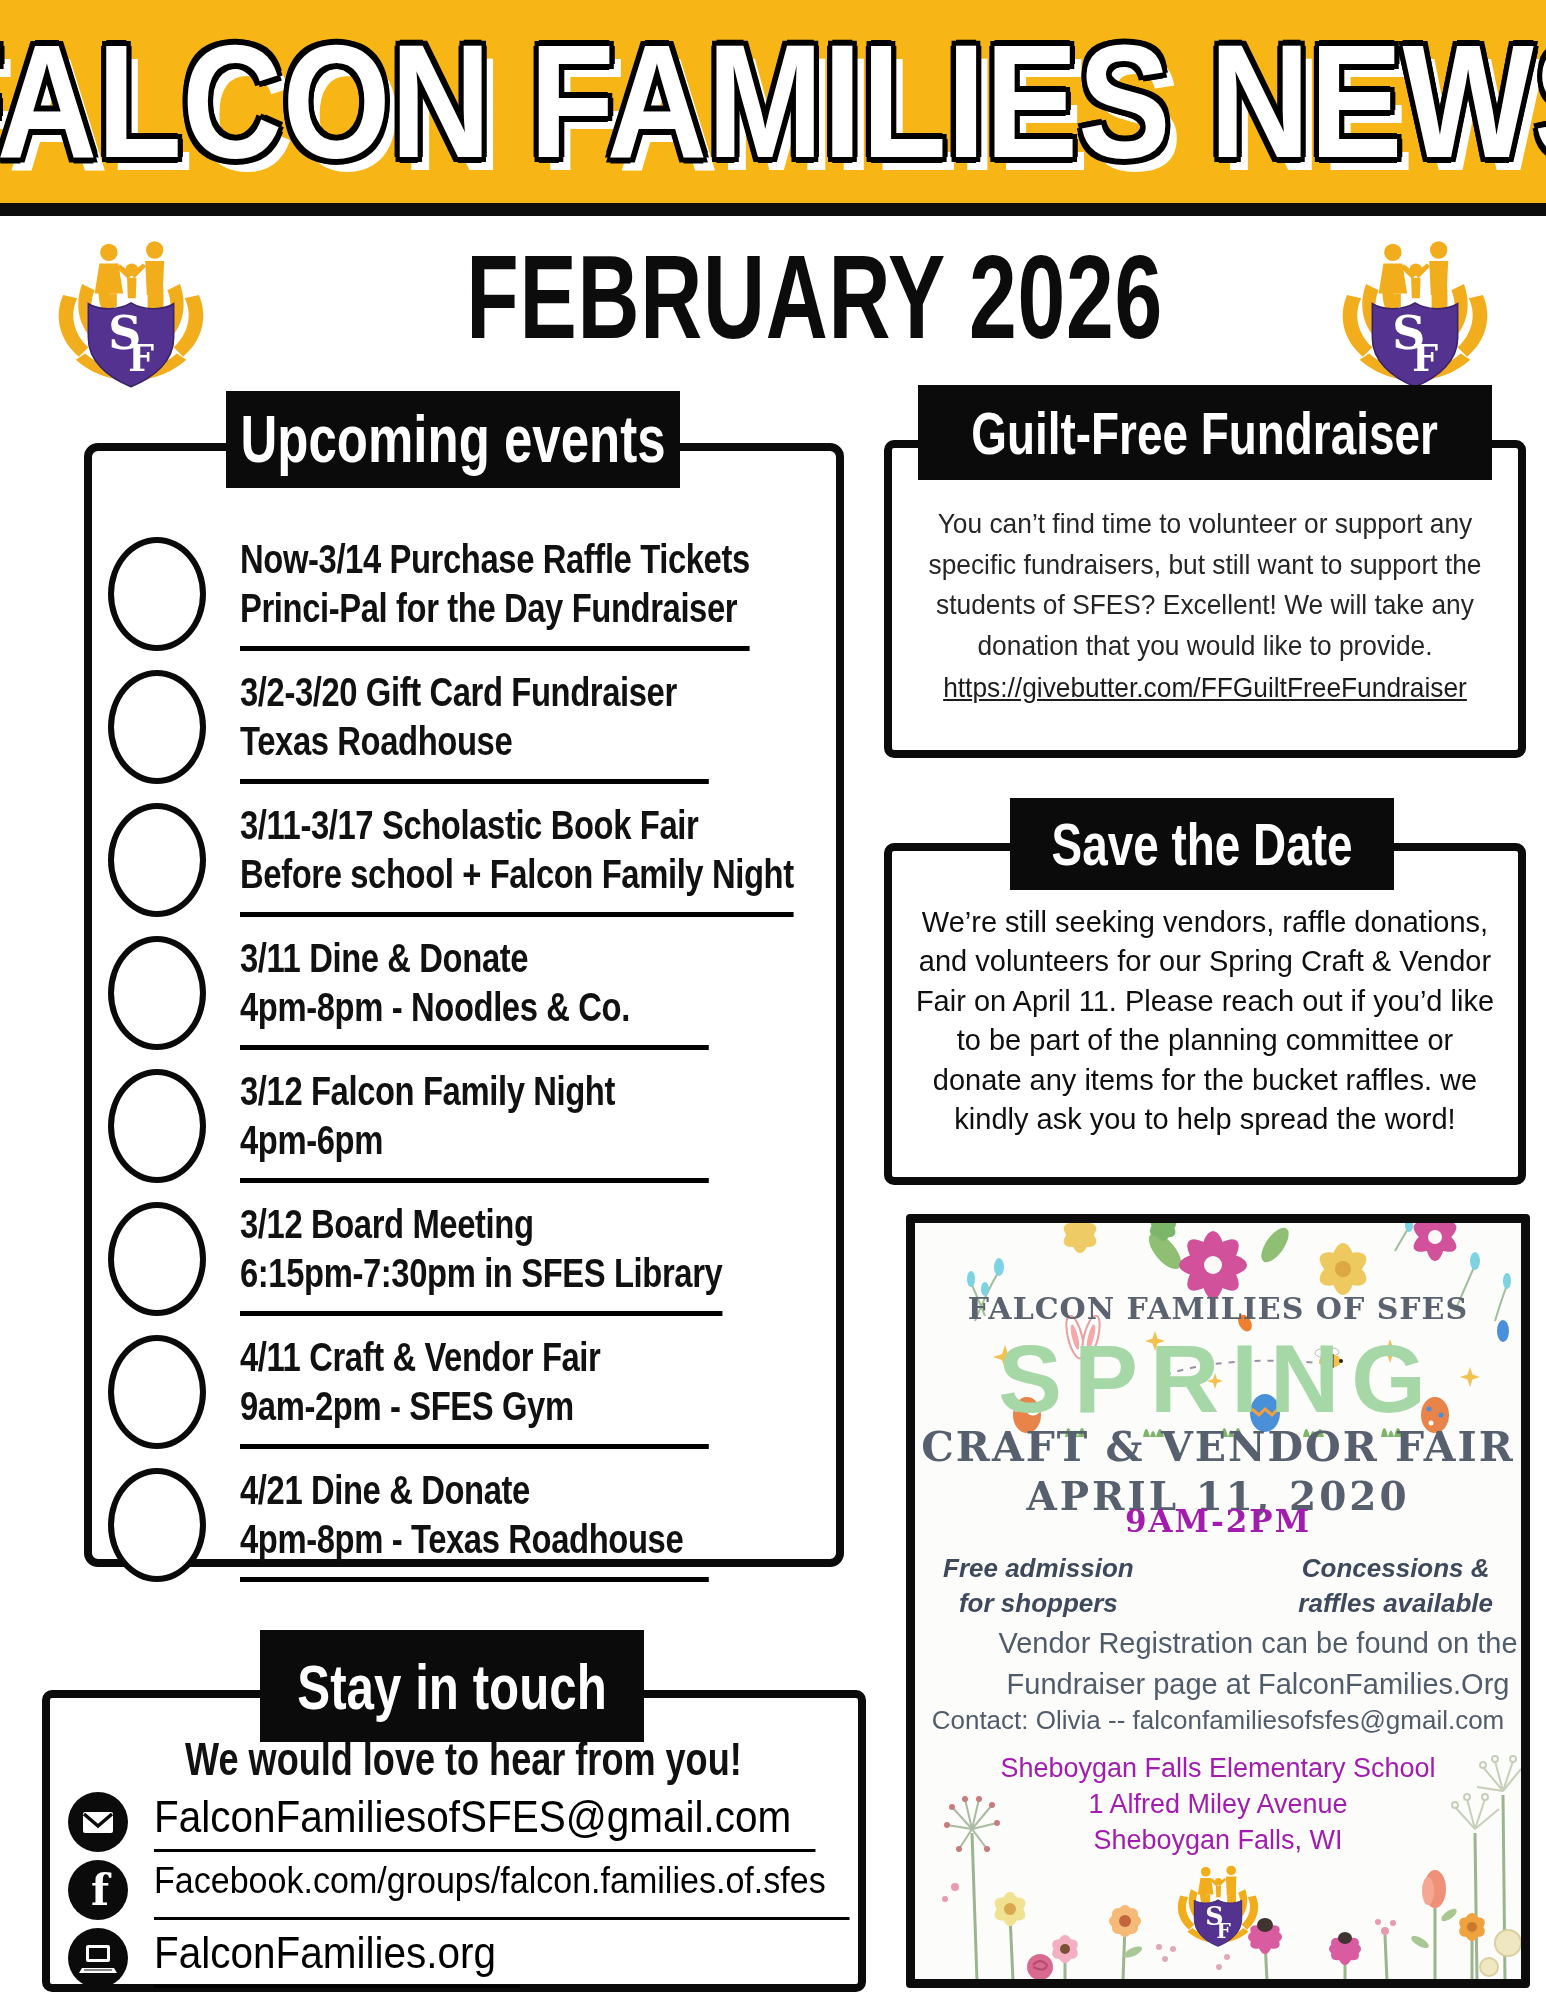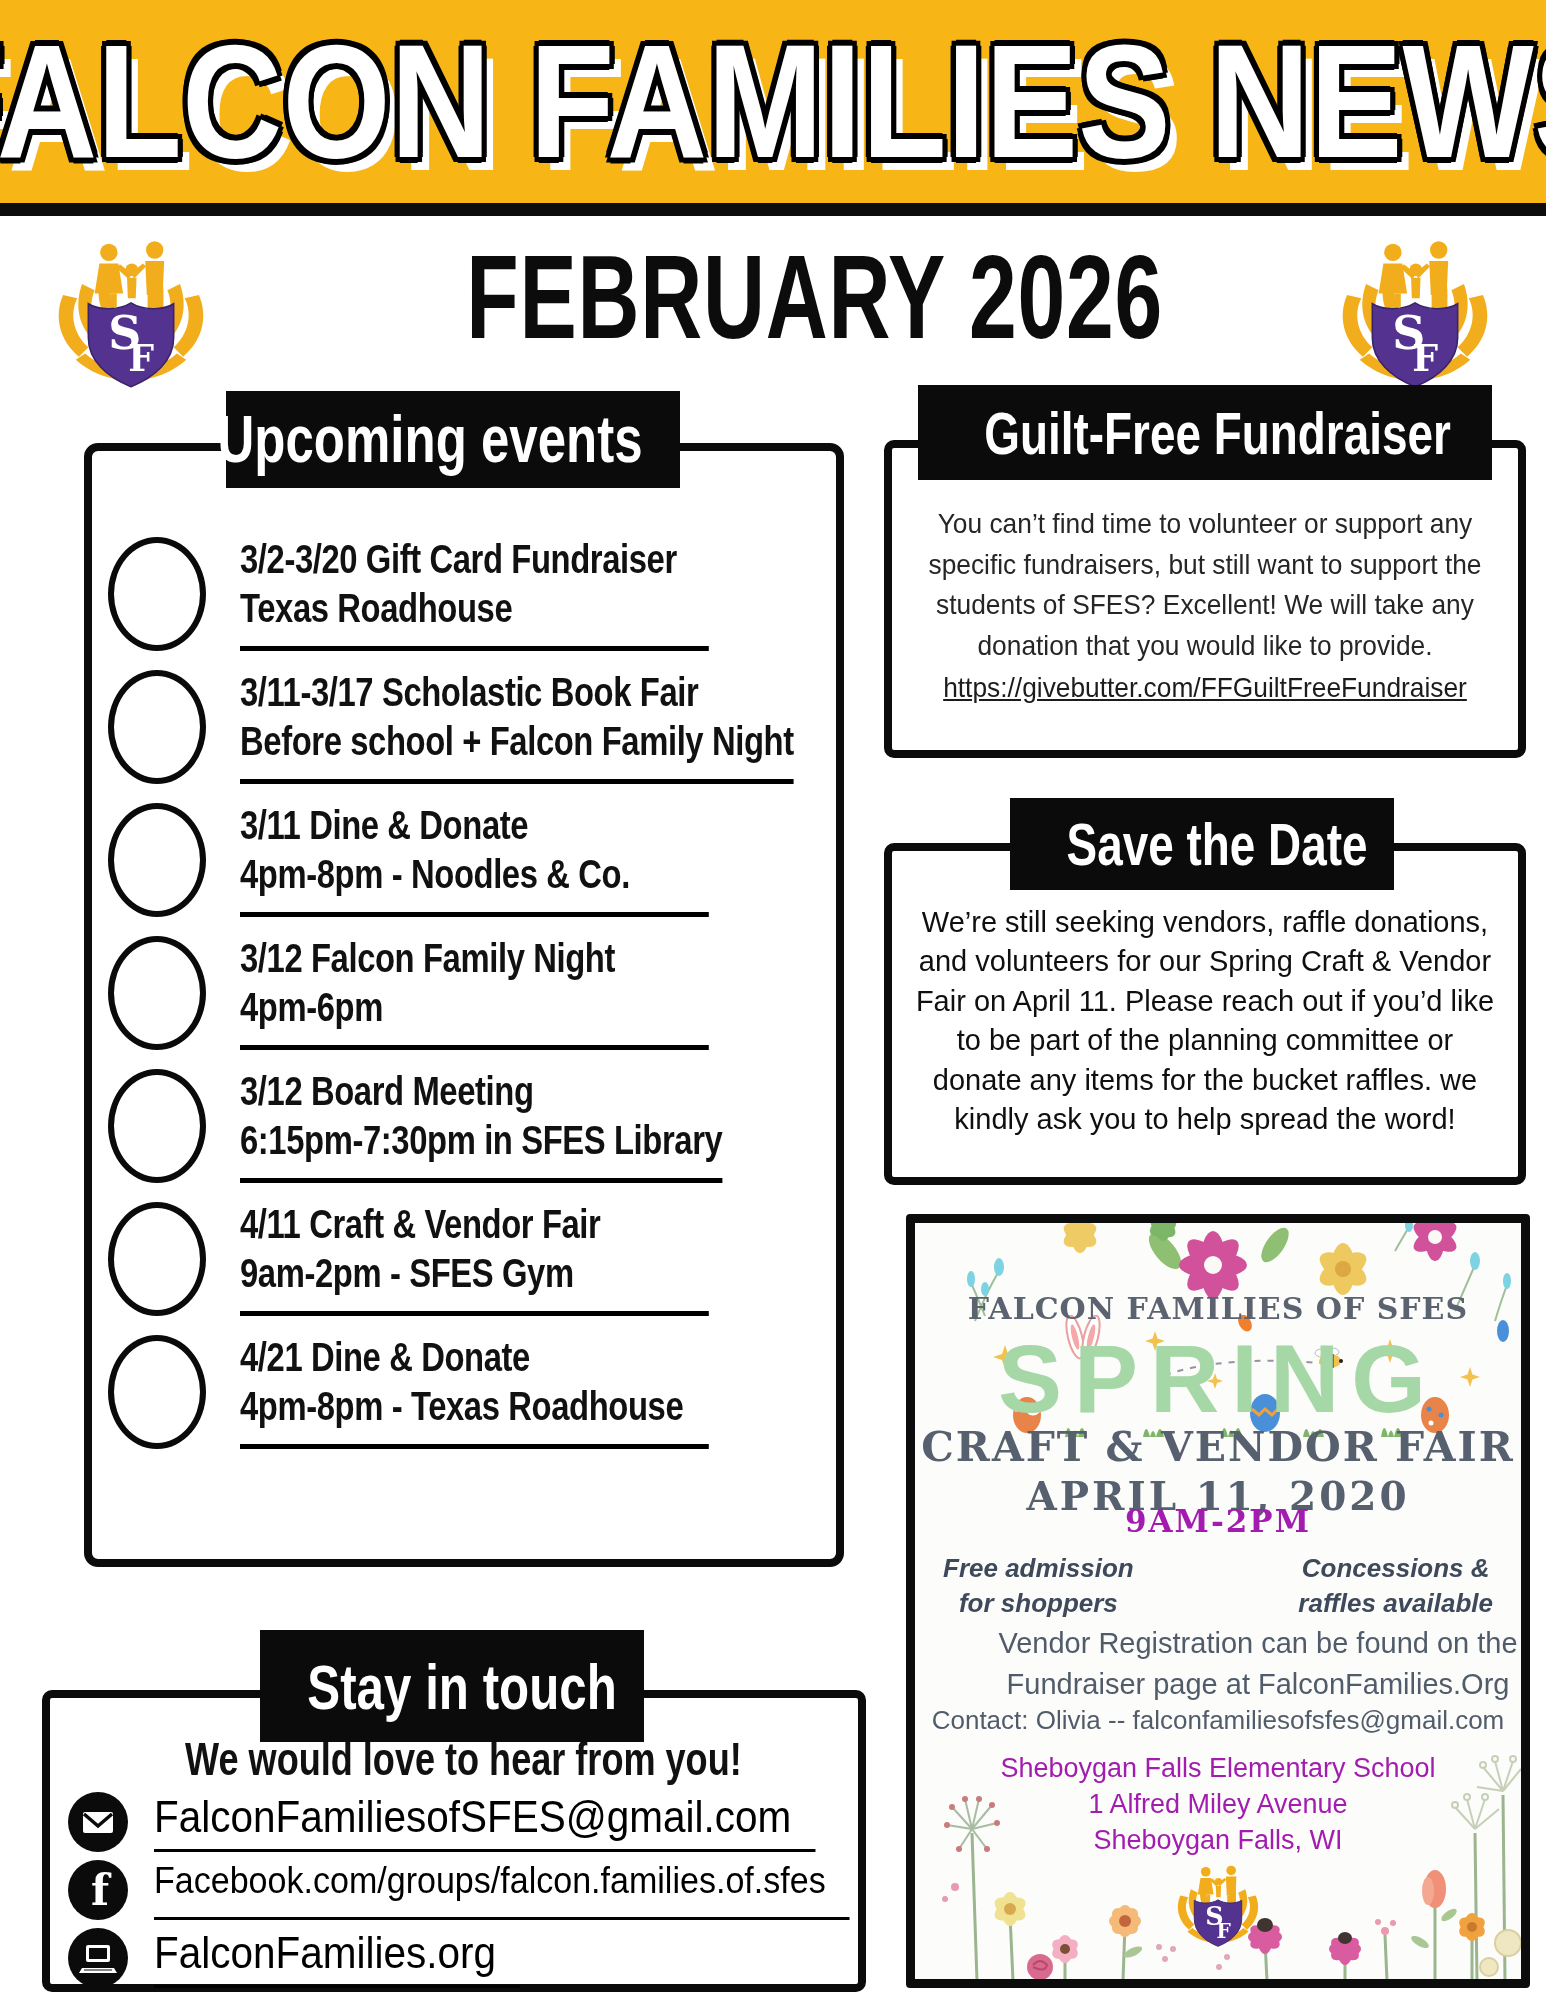--- a/index.html
+++ b/index.html
@@ -16,21 +16,21 @@
   
   .logo{position:absolute;width:158px;height:156px;}
   .logo-left{left:52px;top:236px;}
   .logo-right{right:52px;top:236px;}
   .month{position:absolute;left:0;top:222px;width:1546px;height:150px;line-height:150px;
          text-align:center;font-size:110px;font-weight:700;letter-spacing:1px;color:#0c0c0c;padding-left:42px;}
   .month span{display:inline-block;transform:scale(0.78,1.08);white-space:nowrap;}
   
   .box{position:absolute;background:#fff;border:8px solid #0b0b0b;border-radius:14px;}
   .hdr{position:absolute;background:#0b0b0b;color:#fff;display:flex;align-items:center;
-       justify-content:flex-end;z-index:4;}
+       justify-content:center;z-index:4;}
   .hdr span{font-weight:700;white-space:nowrap;transform:scale(0.85,1.1);}
   
   .events-box{left:84px;top:443px;width:744px;height:1108px;}
   .events-header{left:226px;top:391px;width:454px;height:97px;font-size:60px;}
   .events-list{position:absolute;left:0;top:0;right:0;padding:84px 10px 0 16px;}
   .event{display:flex;margin-bottom:17px;}
   .event-circle{width:86px;height:102px;border:6px solid #0a0a0a;border-radius:50%;
         flex:none;margin:2px 34px 0 0;background:#fff;}
   .event-text{font-size:41px;font-weight:700;line-height:1.2;letter-spacing:-0.5px;width:730px;
         transform:scaleX(0.8);transform-origin:left top;border-bottom:5px solid #000;
@@ -133,20 +133,27 @@
     </svg>
 
   <div class="hdr events-header">
     <span>Upcoming events</span>
   </div>
   <div class="box events-box">
     <div class="events-list">
       <div class="event">
         <div class="event-circle"></div>
         <div class="event-text">
+            <div>Now-3/14 Purchase Raffle Tickets</div>
+            <div>Princi-Pal for the Day Fundraiser</div>
+          </div>
+      </div>
+      <div class="event">
+        <div class="event-circle"></div>
+        <div class="event-text">
             <div>3/2-3/20 Gift Card Fundraiser</div>
             <div>Texas Roadhouse</div>
           </div>
       </div>
       <div class="event">
         <div class="event-circle"></div>
         <div class="event-text">
             <div>3/11-3/17 Scholastic Book Fair</div>
             <div>Before school + Falcon Family Night</div>
           </div>

